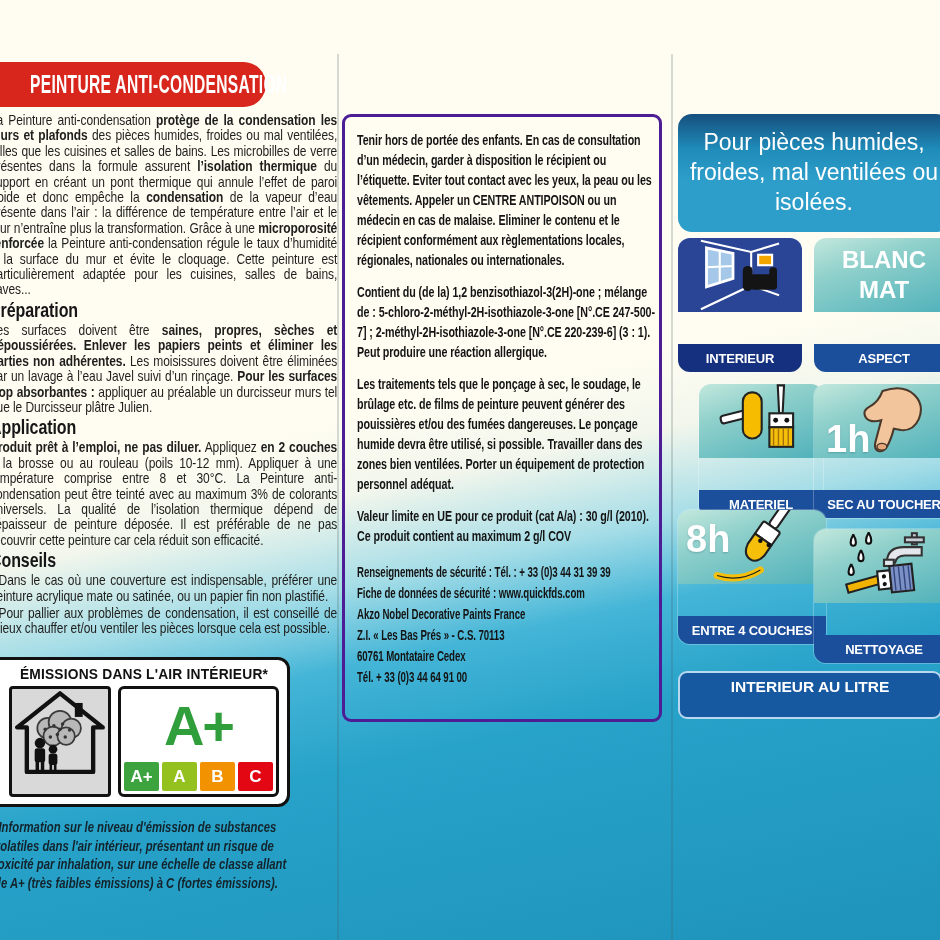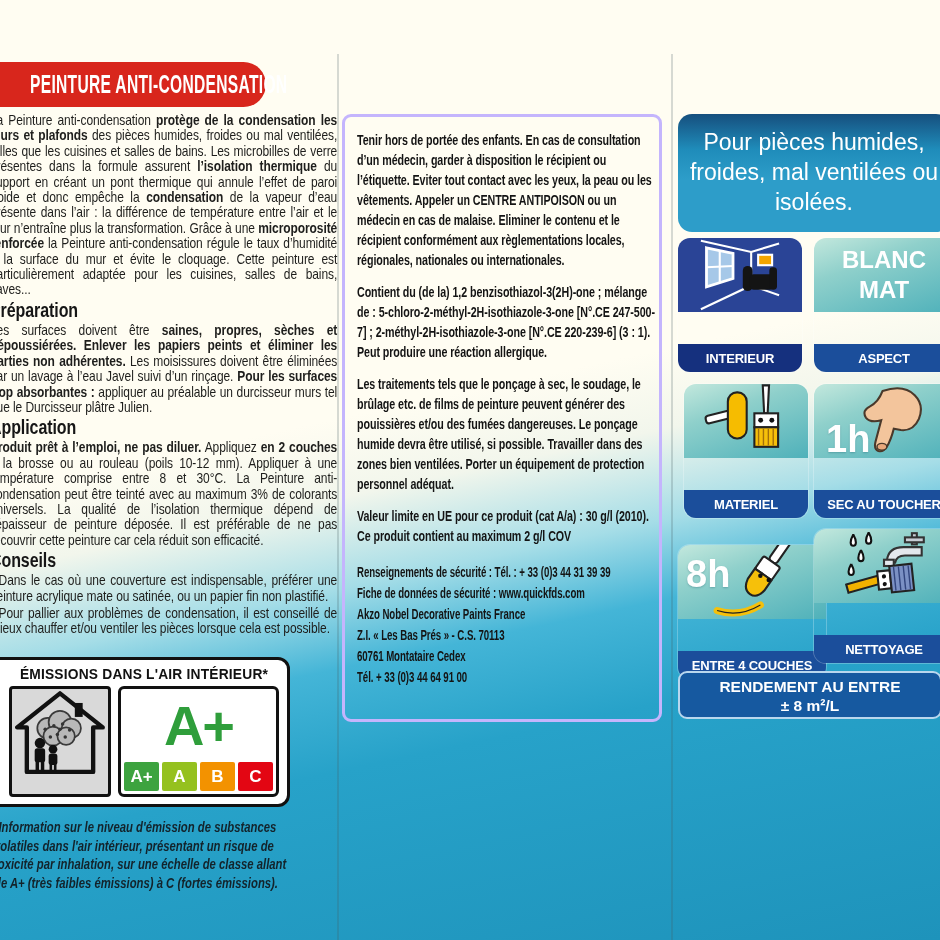--- a/index.html
+++ b/index.html
@@ -36,21 +36,21 @@
   #grade-big{flex:1;display:flex;align-items:center;justify-content:center;
              color:#2f9e3b;font-weight:bold;font-size:56px;line-height:50px;letter-spacing:-2px;}
   #grade-scale{height:29px;display:flex;gap:3px;padding:0 3px 3px 3px;}
   #grade-scale div{flex:1;border-radius:2px;color:#fff;font-weight:bold;font-size:17px;
                    display:flex;align-items:center;justify-content:center;}
 
   #footnote{left:-6px;top:818px;width:380px;transform:scaleX(.78);transform-origin:0 0;
             font-style:italic;font-weight:bold;font-size:14.5px;line-height:18.5px;color:#13232b;}
 
   
-  #safety-box{left:342px;top:114px;width:320px;height:608px;border:3px solid #c4b5fd;border-radius:9px;
+  #safety-box{left:342px;top:114px;width:320px;height:608px;border:3px solid #4c1d95;border-radius:9px;
               box-sizing:border-box;padding:13px 0 0 12px;overflow:hidden;}
   #safety-inner{width:434px;transform:scaleX(.69);transform-origin:0 0;color:#141414;
                 font-weight:bold;font-size:15.5px;line-height:20px;letter-spacing:-.1px;}
   #safety-inner p{margin:0 0 12px 0;}
   #contact-block{margin-top:16px;font-size:14px;line-height:21px;}
 
   
   #usage-banner{left:678px;top:114px;width:272px;height:118px;border-radius:14px;box-sizing:border-box;
                 background:linear-gradient(180deg,#164f7e 0%,#1f8cba 30%,#2d9dc9 55%,#2d9dc9 100%);
                 color:#fff;text-align:center;font-size:23px;line-height:30px;padding:13px 8px 0 8px;}
@@ -181,21 +181,21 @@
   <div class="tile-strip darker">INTERIEUR</div>
 </div>
 
 <div class="tile abs" style="left:814px;top:238px;width:140px;height:134px">
   <div class="tile-content">
     <div id="aspect-value">BLANC MAT</div>
   </div>
   <div class="tile-strip">ASPECT</div>
 </div>
 
-<div class="tile abs" style="left:684px;top:384px;width:124px;height:134px">
+<div class="tile abs" style="left:699px;top:384px;width:124px;height:134px">
   <div class="tile-content">
     <svg viewBox="0 0 120 106">
       <g stroke="#222" stroke-width="3">
         <rect x="2" y="42" width="36" height="11" rx="4" fill="#fff" transform="rotate(-14 20 47)"></rect>
         <rect x="34" y="12" width="27" height="66" rx="13" fill="#f6bc00"></rect>
         <polygon points="84,2 93,2 91,42 86,42" fill="#fff"></polygon>
         <rect x="72" y="42" width="34" height="20" fill="#fff"></rect>
         <rect x="72" y="62" width="34" height="28" fill="#f6c00a"></rect>
       </g>
       <circle cx="81" cy="52" r="3.5" fill="#111"></circle>
@@ -215,21 +215,21 @@
   <div class="tile-content">
     <svg viewBox="0 0 120 106">
       <path d="M58 10 q30 -10 46 6 q14 14 6 34 q-8 18 -26 16 l-10 -2 q-4 16 -10 26 q-5 8 -12 6 q-7 -3 -4 -14 l8 -30 q-16 4 -22 -4 q-6 -10 6 -16 q12 -6 18 -22 z" fill="#f3c59c" stroke="#4a392b" stroke-width="3"></path>
       <ellipse cx="57" cy="90" rx="7" ry="5" fill="#e8a87c" stroke="#4a392b" stroke-width="2"></ellipse>
     </svg>
     <div class="big-time" style="left:12px;top:34px">1h</div>
   </div>
   <div class="tile-strip">SEC AU TOUCHER</div>
 </div>
 
-<div class="tile abs" style="left:678px;top:545px;width:148px;height:134px">
+<div class="tile abs" style="left:678px;top:510px;width:148px;height:134px">
   <div class="tile-content">
     <svg viewBox="0 0 120 106">
       <g transform="rotate(35 70 50)" stroke="#222" stroke-width="3">
         <rect x="64" y="-30" width="13" height="48" rx="5" fill="#fff"></rect>
         <rect x="56" y="18" width="29" height="22" rx="3" fill="#fff"></rect>
         <path d="M56 40 h29 v18 q-2 16 -14 16 q-12 0 -15 -16 z" fill="#f6c00a"></path>
       </g>
       <circle cx="72" cy="44" r="3.2" fill="#111"></circle>
         <circle cx="84" cy="50" r="3.2" fill="#111"></circle>
       <path d="M10 94 q32 10 62 -8" stroke="#f6c00a" stroke-width="10" fill="none" stroke-linecap="round"></path>
@@ -267,15 +267,14 @@
           <line x1="90" y1="56" x2="90" y2="90"></line>
             <line x1="97" y1="56" x2="97" y2="90"></line>
         </g>
       </g>
     </svg>
   </div>
   <div class="tile-strip">NETTOYAGE</div>
 </div>
 
 <div id="rendement-box" class="abs">
-  <div>RENDEMENT AU ENTRE</div>
-  <div>± 8 m²/L</div>
+  <div>INTERIEUR AU LITRE</div>
 </div>
 
 </body></html>

